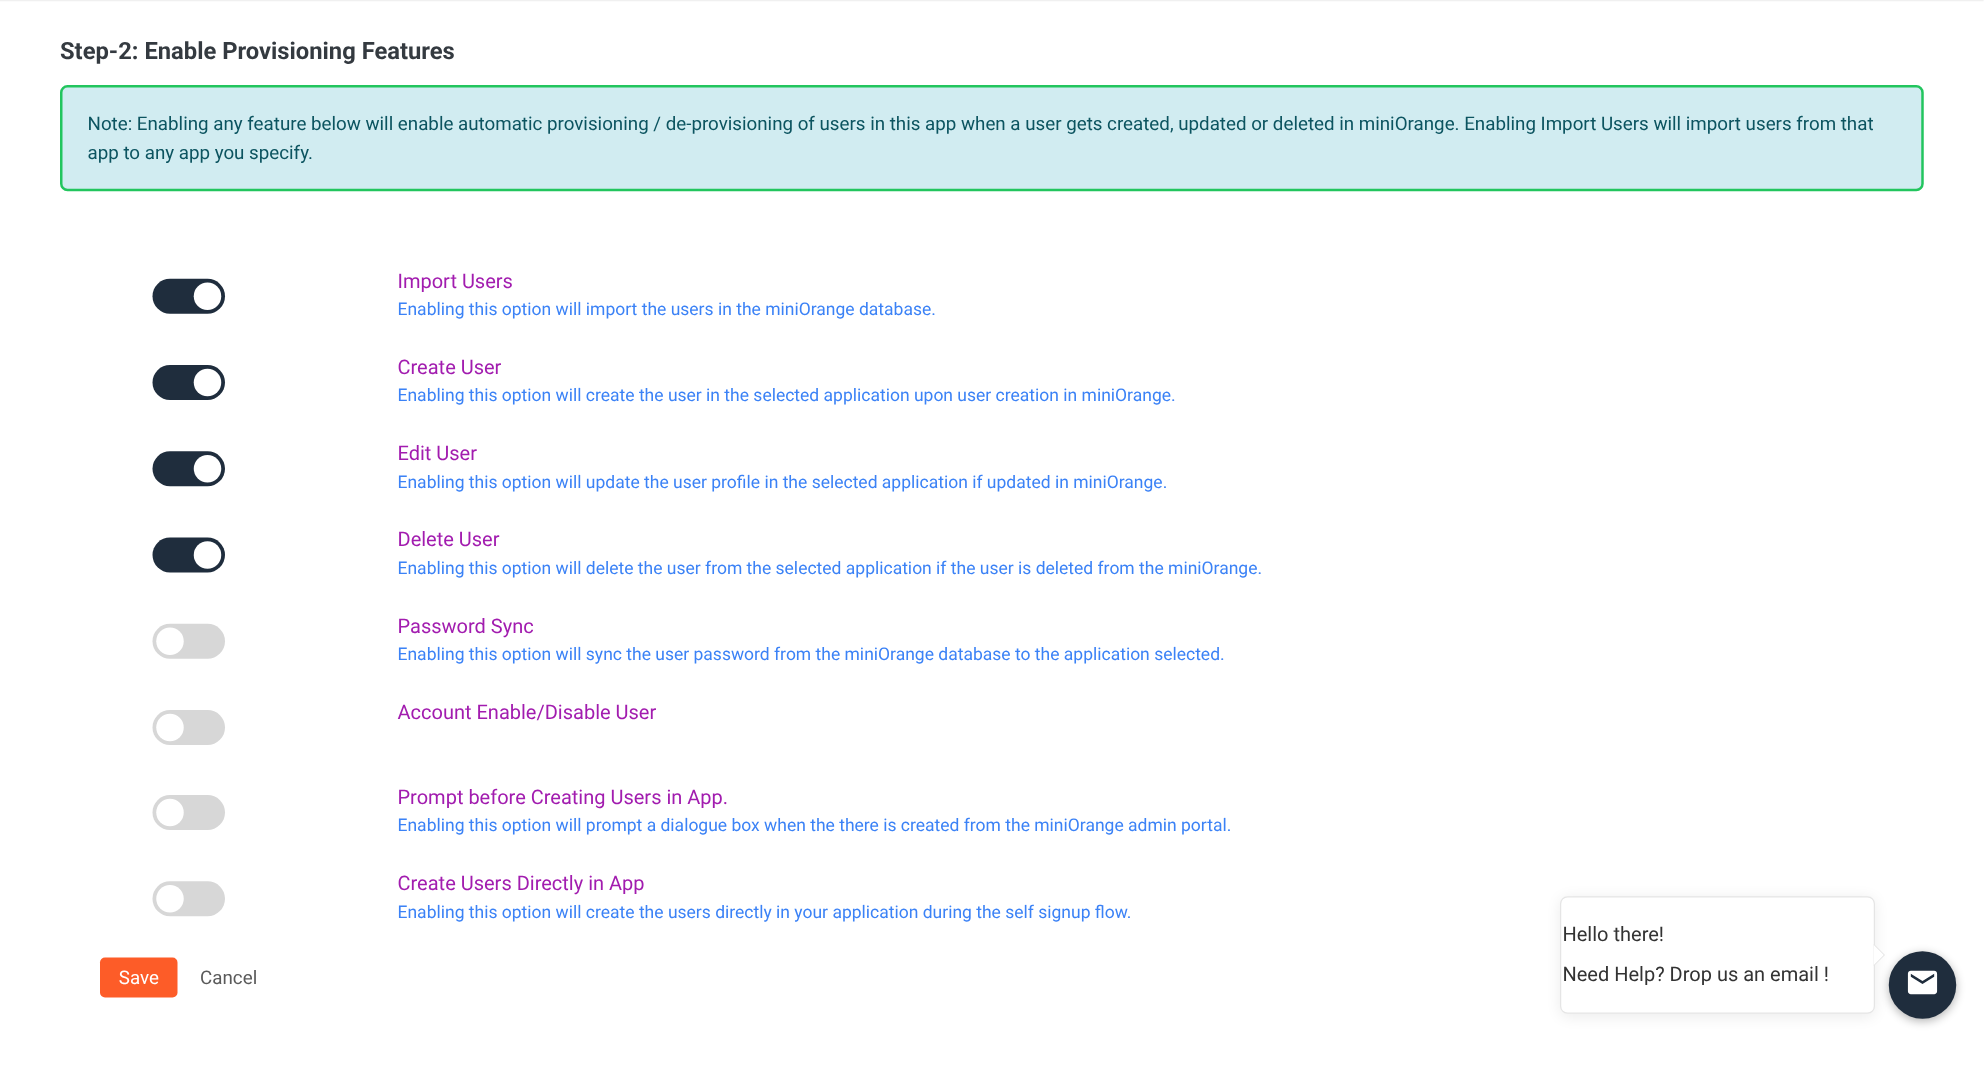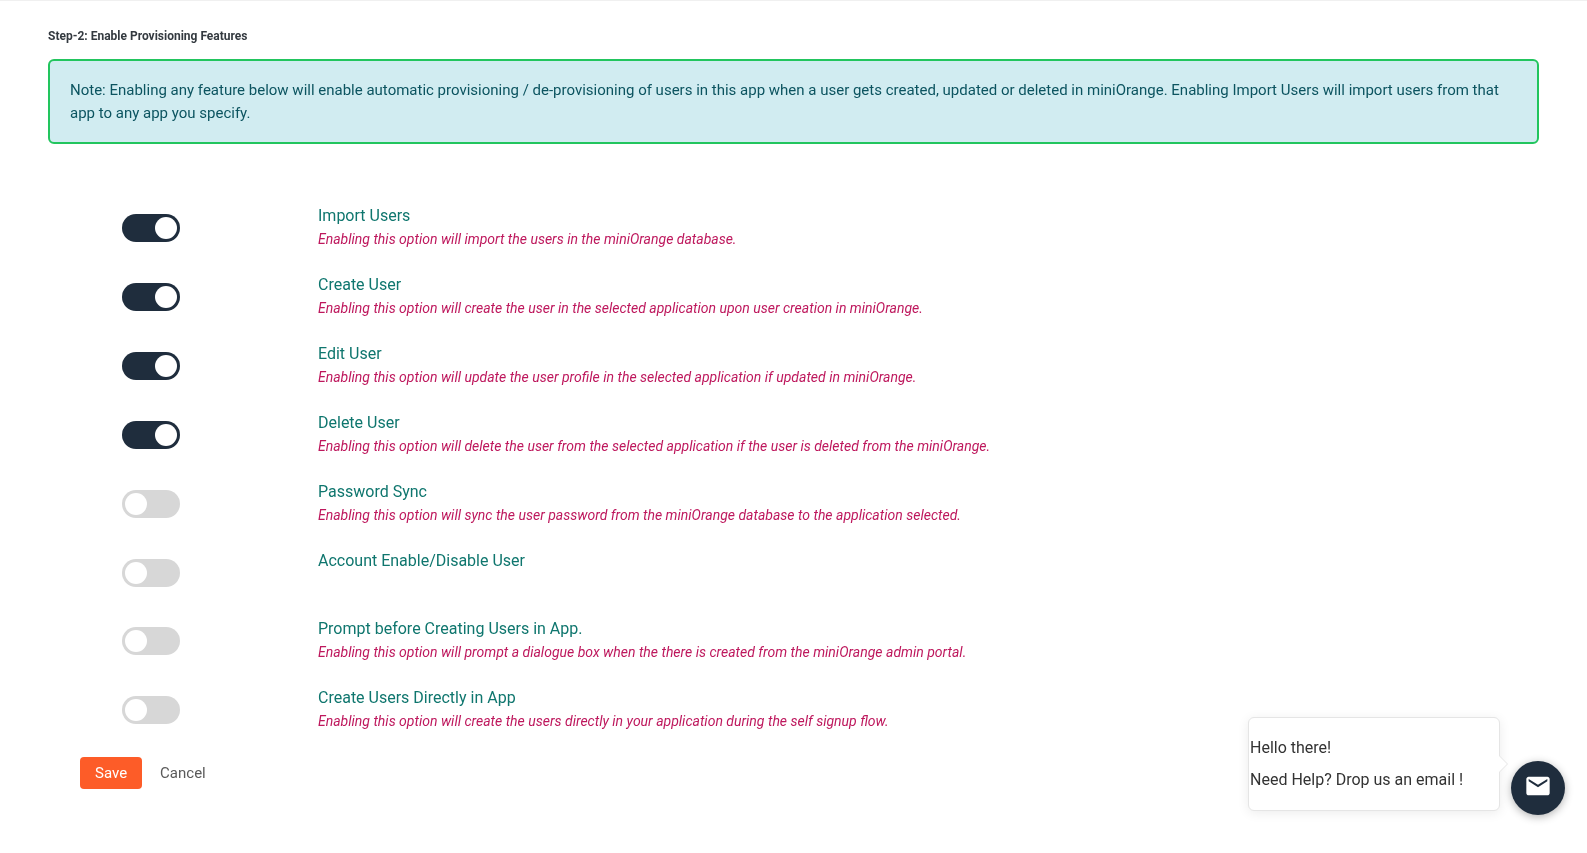--- a/index.html
+++ b/index.html
@@ -13,21 +13,21 @@
       color: #333;
       width: 1587px;
       height: 853px;
       position: relative;
       overflow: hidden;
     }
     .container {
       padding: 0 48px;
     }
     .step-title {
-      font-size: 12px;
+      font-size: 19px;
       font-weight: 700;
       color: #343a40;
       margin-top: 28px;
       margin-bottom: 16px;
     }
     .note-box {
       background: #d1ecf1;
       border: 2px solid #22c55e;
       border-radius: 6px;
       padding: 18px 20px;
@@ -72,28 +72,27 @@
       transition: left 0.15s;
     }
     .toggle.on .toggle-handle {
       left: 33px;
     }
     .feature-text {
       flex: 1;
     }
     .feature-title {
       font-size: 16px;
-      color: #0f766e;
+      color: #a21caf;
       font-weight: 400;
       margin-bottom: 6px;
     }
     .feature-desc {
       font-size: 14px;
-      color: #be185d;
-      font-style: italic;
+      color: #3b82f6;
     }
     .button-bar {
       padding-left: 32px;
       margin-top: 22px;
       display: flex;
       align-items: center;
       gap: 18px;
     }
     .btn-save {
       background: #fd5c28;

